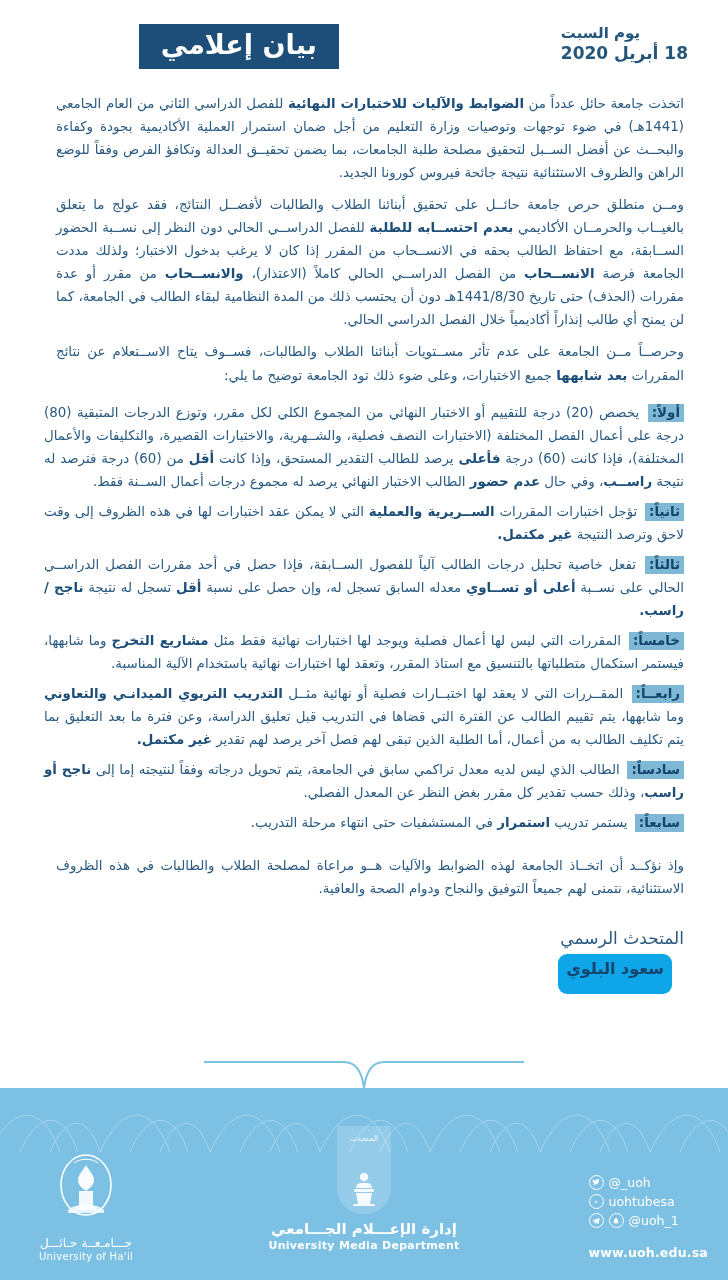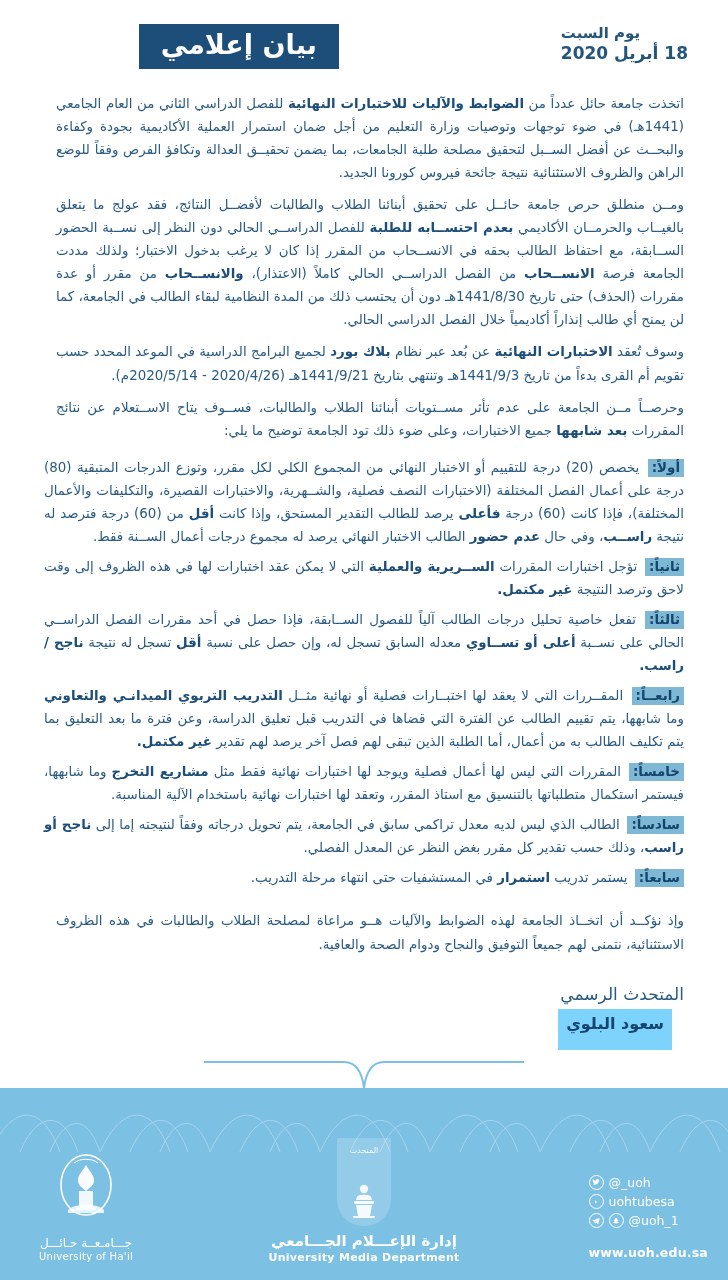--- a/index.html
+++ b/index.html
@@ -56,24 +56,24 @@
     padding:1px 4px 2px 4px;
     margin-left:3px;
     display:inline;
     white-space:nowrap;
   }
   .closing{margin-top:20px;}
   .sign{margin-top:26px;text-align:right;}
   .sign-role{font-size:17px;color:#2a5a80;line-height:1.5;}
   .sign-name{
     display:inline-block;
-    background:#7dd3fc;color:#14456d;
+    background:#0ea5e9;color:#14456d;
     font-weight:bold;font-size:16px;
     padding:1px 8px 12px 8px;
-    margin-top:2px;margin-right:12px;
+    margin-top:2px;margin-right:12px;border-radius:9px;
   }
 
   
   .divider{position:relative;height:36px;flex:none;margin-top:auto;}
   .divider svg{position:absolute;bottom:-2px;right:50%;transform:translateX(50%);}
 
   
   .footer{
     flex:none;height:192px;position:relative;
     background:#7cc0e4;
@@ -99,21 +99,21 @@
     width:13px;height:13px;flex:none;
     border:1.1px solid #ffffff;border-radius:50%;
     display:inline-flex;align-items:center;justify-content:center;
     font-size:8px;color:#ffffff;line-height:1;
   }
   .ic svg{display:block;}
   .site{margin-top:12px;font-weight:bold;font-size:12.5px;letter-spacing:.2px;}
 
   .media-dept{
     position:absolute;left:50%;transform:translateX(-50%);
-    bottom:16px;
+    bottom:28px;
     text-align:center;color:#ffffff;
     width:260px;
   }
   .podium{
     width:54px;height:80px;margin:0 auto 6px auto;
     background:rgba(255,255,255,.18);
     border-radius:0 0 26px 26px;
     display:flex;flex-direction:column;align-items:center;justify-content:flex-end;
     padding-bottom:8px;
     position:relative;
@@ -142,29 +142,28 @@
     <div class="date-block">
       <div class="date-day">يوم السبت</div>
       <div class="date-full">18 أبريل 2020</div>
     </div>
     <div class="title-badge">بيان إعلامي</div>
   </div>
 
   <div class="content">
     <p class="para">اتخذت جامعة حائل عدداً من <b>الضوابط والآليات للاختبارات النهائية</b> للفصل الدراسي الثاني من العام الجامعي (1441هـ) في ضوء توجهات وتوصيات وزارة التعليم من أجل ضمان استمرار العملية الأكاديمية بجودة وكفاءة والبحــث عن أفضل الســبل لتحقيق مصلحة طلبة الجامعات، بما يضمن تحقيــق العدالة وتكافؤ الفرص وفقاً للوضع الراهن والظروف الاستثنائية نتيجة جائحة فيروس كورونا الجديد.</p>
     <p class="para">ومــن منطلق حرص جامعة حائــل على تحقيق أبنائنا الطلاب والطالبات لأفضــل النتائج، فقد عولج ما يتعلق بالغيــاب والحرمــان الأكاديمي <b>بعدم احتســابه للطلبة</b> للفصل الدراســي الحالي دون النظر إلى نســبة الحضور الســابقة، مع احتفاظ الطالب بحقه في الانســحاب من المقرر إذا كان لا يرغب بدخول الاختبار؛ ولذلك مددت الجامعة فرصة <b>الانســحاب</b> من الفصل الدراســي الحالي كاملاً (الاعتذار)، <b>والانســحاب</b> من مقرر أو عدة مقررات (الحذف) حتى تاريخ 1441/8/30هـ دون أن يحتسب ذلك من المدة النظامية لبقاء الطالب في الجامعة، كما لن يمنح أي طالب إنذاراً أكاديمياً خلال الفصل الدراسي الحالي.</p>
-    <p class="para">وسوف تُعقد <b>الاختبارات النهائية</b> عن بُعد عبر نظام <b>بلاك بورد</b> لجميع البرامج الدراسية في الموعد المحدد حسب تقويم أم القرى بدءاً من تاريخ 1441/9/3هـ وتنتهي بتاريخ 1441/9/21هـ (2020/4/26 - 2020/5/14م).</p>
     <p class="para">وحرصــاً مــن الجامعة على عدم تأثر مســتويات أبنائنا الطلاب والطالبات، فســوف يتاح الاســتعلام عن نتائج المقررات <b>بعد شابهها</b> جميع الاختبارات، وعلى ضوء ذلك تود الجامعة توضيح ما يلي:</p>
 
     <div class="list">
         <p class="item"><span class="tag">أولاً:</span><span> يخصص (20) درجة للتقييم أو الاختبار النهائي من المجموع الكلي لكل مقرر، وتوزع الدرجات المتبقية (80) درجة على أعمال الفصل المختلفة (الاختبارات النصف فصلية، والشــهرية، والاختبارات القصيرة، والتكليفات والأعمال المختلفة)، فإذا كانت (60) درجة <b>فأعلى</b> يرصد للطالب التقدير المستحق، وإذا كانت <b>أقل</b> من (60) درجة فترصد له نتيجة <b>راســب</b>، وفي حال <b>عدم حضور</b> الطالب الاختبار النهائي يرصد له مجموع درجات أعمال الســنة فقط.</span></p>
         <p class="item"><span class="tag">ثانياً:</span><span> تؤجل اختبارات المقررات <b>الســريرية والعملية</b> التي لا يمكن عقد اختبارات لها في هذه الظروف إلى وقت لاحق وترصد النتيجة <b>غير مكتمل.</b></span></p>
         <p class="item"><span class="tag">ثالثاً:</span><span> تفعل خاصية تحليل درجات الطالب آلياً للفصول الســابقة، فإذا حصل في أحد مقررات الفصل الدراســي الحالي على نســبة <b>أعلى أو تســاوي</b> معدله السابق تسجل له، وإن حصل على نسبة <b>أقل</b> تسجل له نتيجة <b>ناجح / راسب.</b></span></p>
+        <p class="item"><span class="tag">خامساً:</span><span> المقررات التي ليس لها أعمال فصلية ويوجد لها اختبارات نهائية فقط مثل <b>مشاريع التخرج</b> وما شابهها، فيستمر استكمال متطلباتها بالتنسيق مع استاذ المقرر، وتعقد لها اختبارات نهائية باستخدام الآلية المناسبة.</span></p>
         <p class="item"><span class="tag">رابعــاً:</span><span> المقــررات التي لا يعقد لها اختبــارات فصلية أو نهائية مثــل <b>التدريب التربوي الميدانـي والتعاوني</b> وما شابهها، يتم تقييم الطالب عن الفترة التي قضاها في التدريب قبل تعليق الدراسة، وعن فترة ما بعد التعليق بما يتم تكليف الطالب به من أعمال، أما الطلبة الذين تبقى لهم فصل آخر يرصد لهم تقدير <b>غير مكتمل.</b></span></p>
-        <p class="item"><span class="tag">خامساً:</span><span> المقررات التي ليس لها أعمال فصلية ويوجد لها اختبارات نهائية فقط مثل <b>مشاريع التخرج</b> وما شابهها، فيستمر استكمال متطلباتها بالتنسيق مع استاذ المقرر، وتعقد لها اختبارات نهائية باستخدام الآلية المناسبة.</span></p>
         <p class="item"><span class="tag">سادساً:</span><span> الطالب الذي ليس لديه معدل تراكمي سابق في الجامعة، يتم تحويل درجاته وفقاً لنتيجته إما إلى <b>ناجح أو راسب</b>، وذلك حسب تقدير كل مقرر بغض النظر عن المعدل الفصلي.</span></p>
         <p class="item"><span class="tag">سابعاً:</span><span> يستمر تدريب <b>استمرار</b> في المستشفيات حتى انتهاء مرحلة التدريب.</span></p>
       </div>
 
     <p class="para closing">وإذ نؤكــد أن اتخــاذ الجامعة لهذه الضوابط والآليات هــو مراعاة لمصلحة الطلاب والطالبات في هذه الظروف الاستثنائية، نتمنى لهم جميعاً التوفيق والنجاح ودوام الصحة والعافية.</p>
 
     <div class="sign">
       <div class="sign-role">المتحدث الرسمي</div>
       <div class="sign-name">سعود البلوي</div>
     </div>

